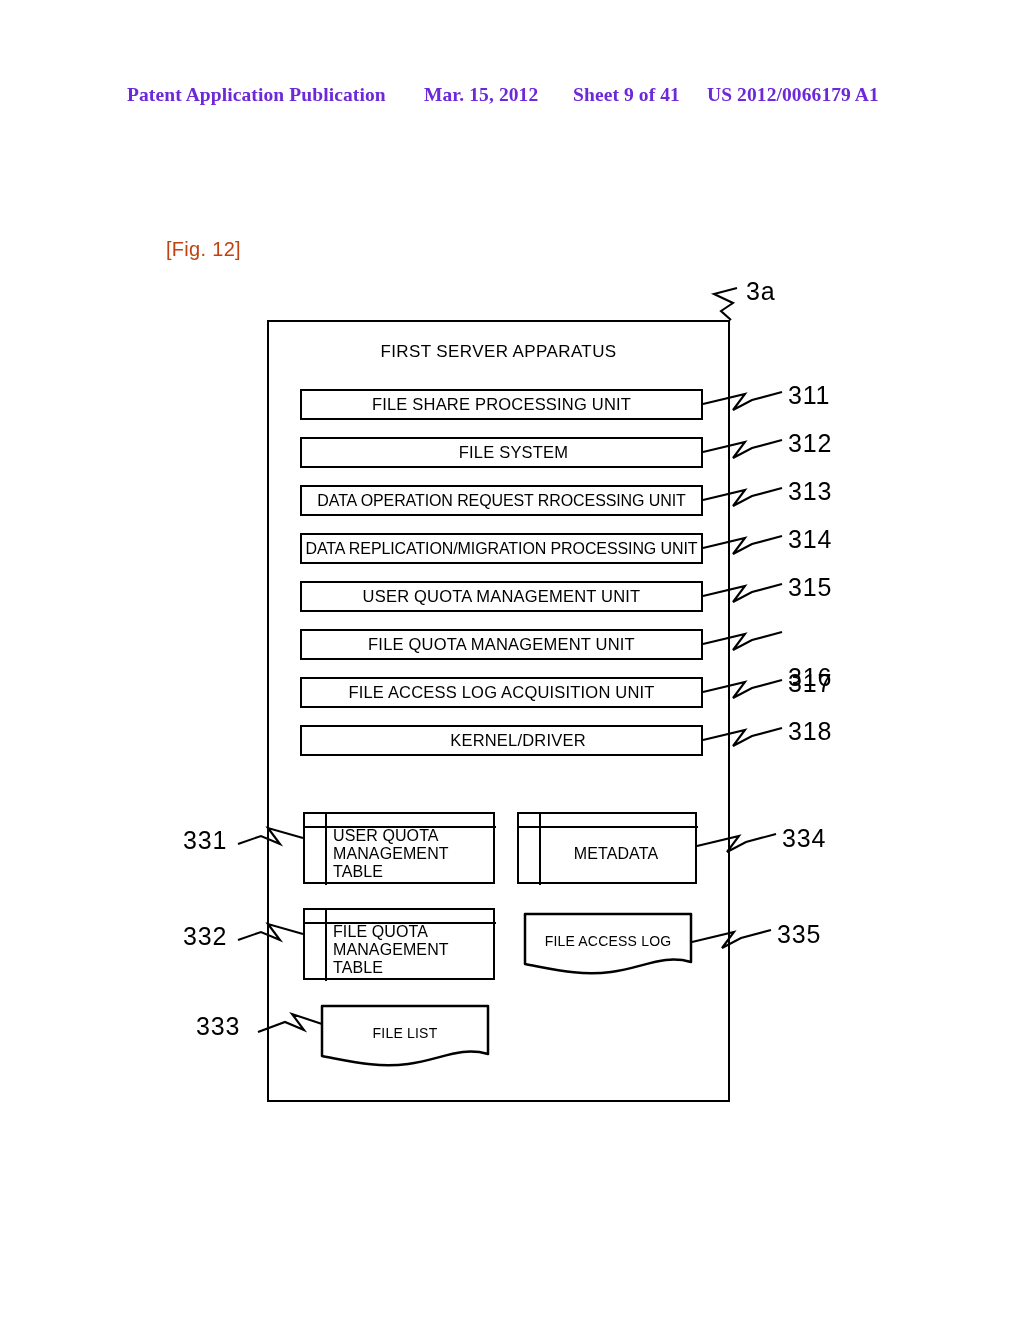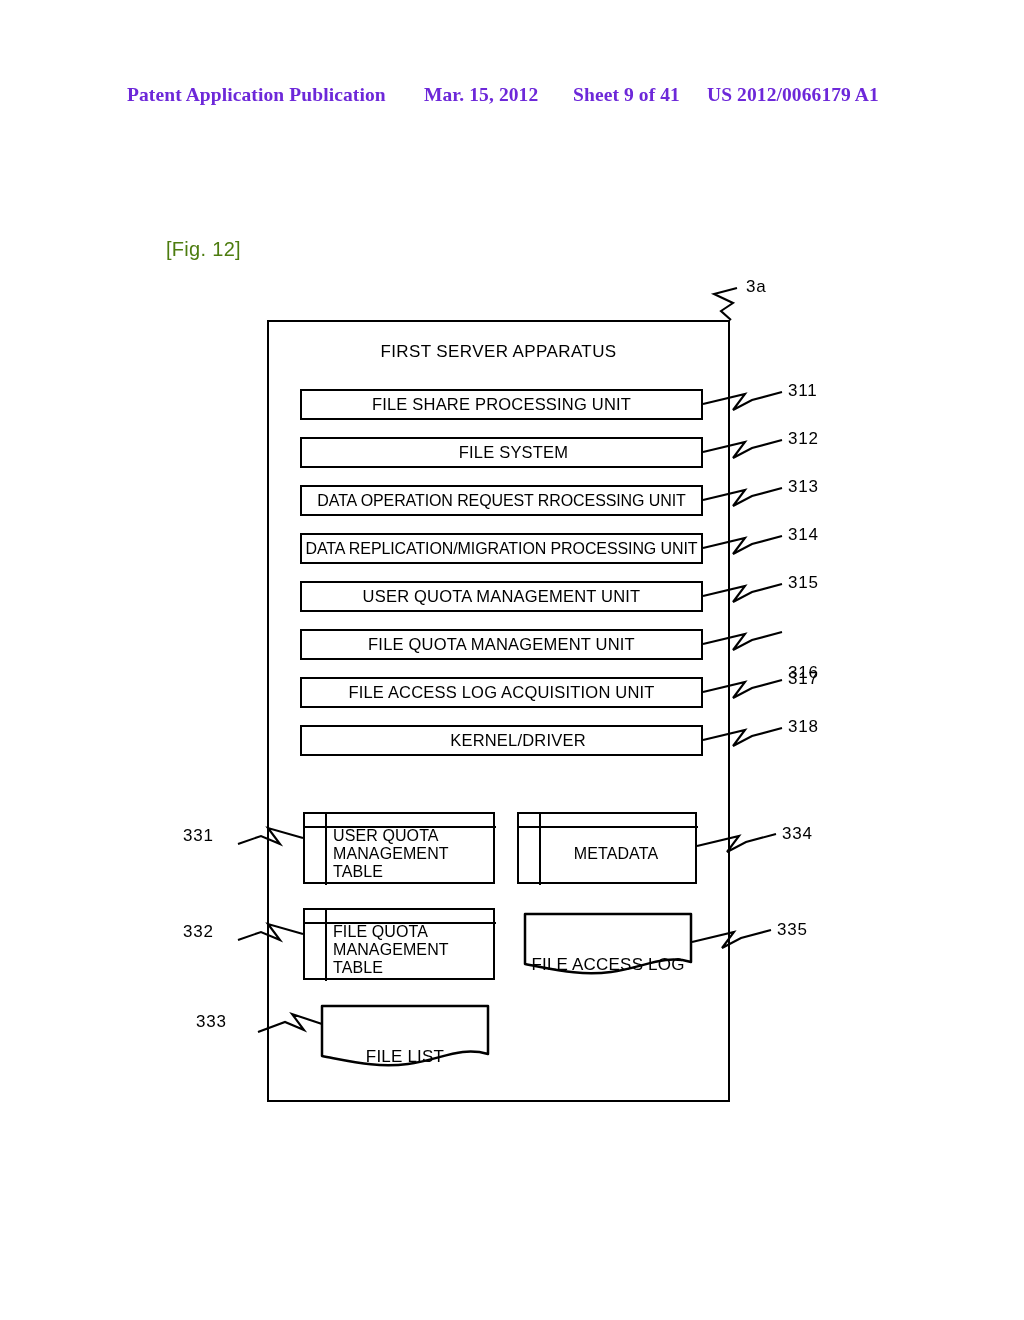--- a/index.html
+++ b/index.html
@@ -36,21 +36,21 @@
   .hdr-sheet { position: absolute; left: 573px; top: 0; }
   .hdr-num   { position: absolute; left: 707px; top: 0; }
 
   
   .fig-label {
     position: absolute;
     left: 166px;
     top: 238px;
     font-size: 20px;
     font-family: "Liberation Sans", sans-serif;
-    color: #4d7c0f;
+    color: #c2410c;
     letter-spacing: 0.3px;
   }
 
   
   #drawing {
     position: absolute;
     left: 0;
     top: 0;
     width: 1024px;
     height: 1320px;
@@ -97,21 +97,21 @@
     font-size: 16.5px;
     letter-spacing: 0.2px;
     white-space: nowrap;
     line-height: 1;
   }
   .unit-box.tight .unit-label { font-size: 16px; letter-spacing: -0.1px; }
 
   
   .ref-num {
     position: absolute;
-    font-size: 17px;
+    font-size: 25px;
     letter-spacing: 0.8px;
     white-space: nowrap;
   }
 
   
   .table-shape {
     position: absolute;
     border: 2.5px solid #000;
     box-sizing: border-box;
     background: #fff;
@@ -162,24 +162,23 @@
   .doc-shape svg { display: block; overflow: visible; }
   .doc-shape .doc-label {
     position: absolute;
     left: 0;
     right: 0;
     top: 0;
     height: 58px;
     display: flex;
     align-items: center;
     justify-content: center;
-    font-size: 17px;
+    font-size: 14px;
     letter-spacing: 0.2px;
     white-space: nowrap;
-    margin-top: 24px;
   }
 
   .leader { fill: none; stroke: #000; stroke-width: 2.1px; }
 </style>
 </head>
 <body>
 
 <div class="page-header">
   <span class="hdr-pub">Patent Application Publication</span>
   <span class="hdr-date">Mar. 15, 2012</span>

